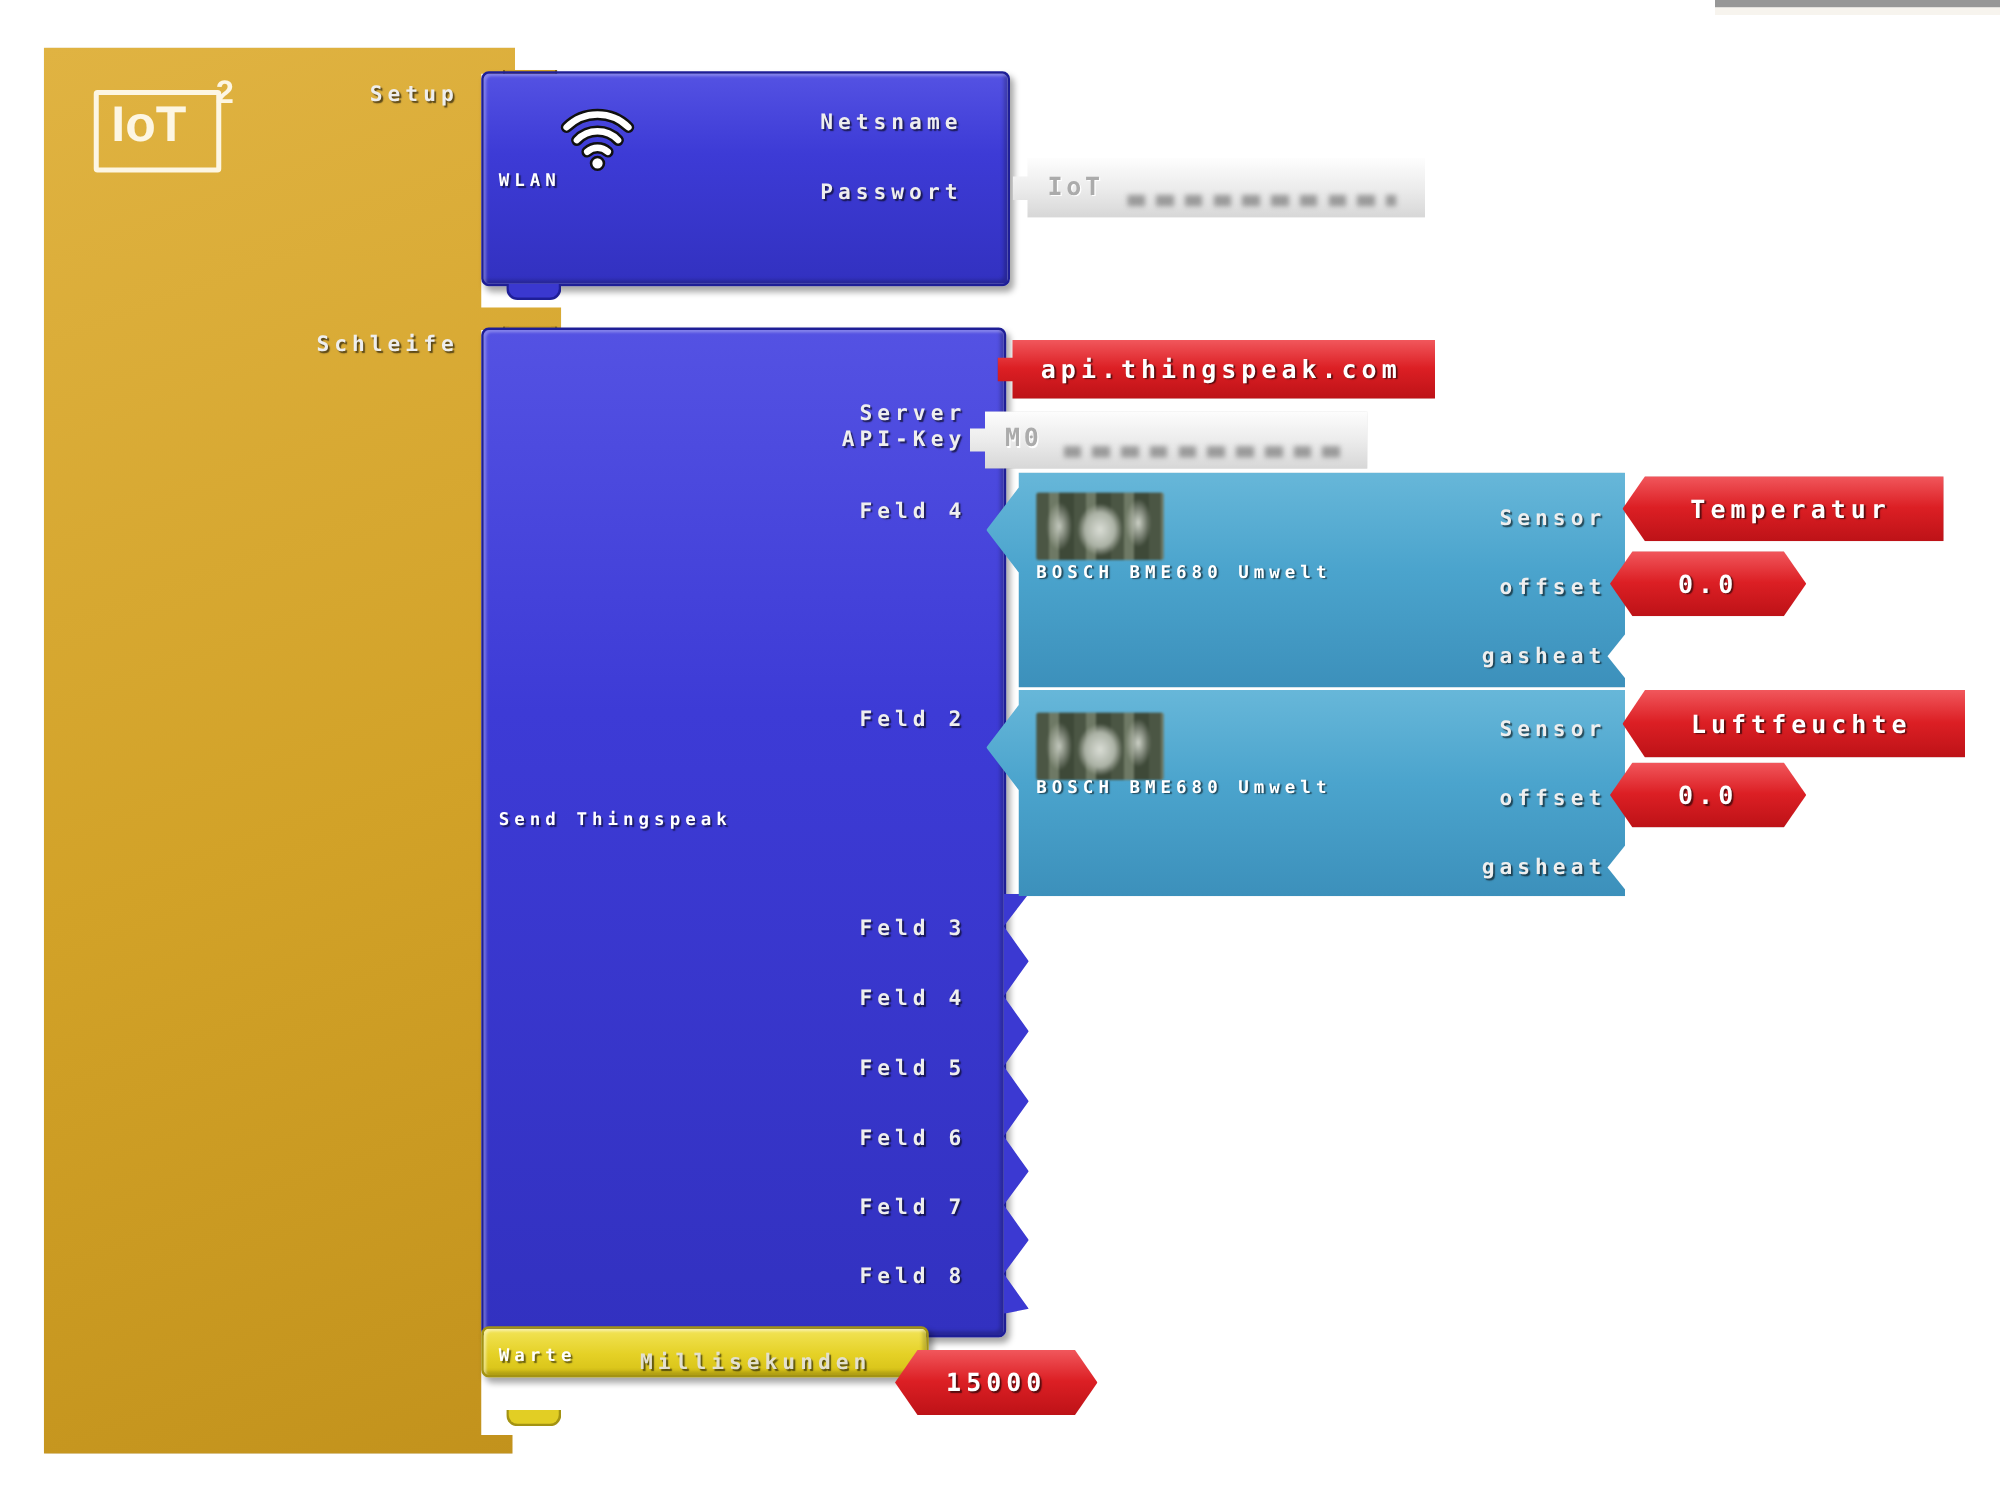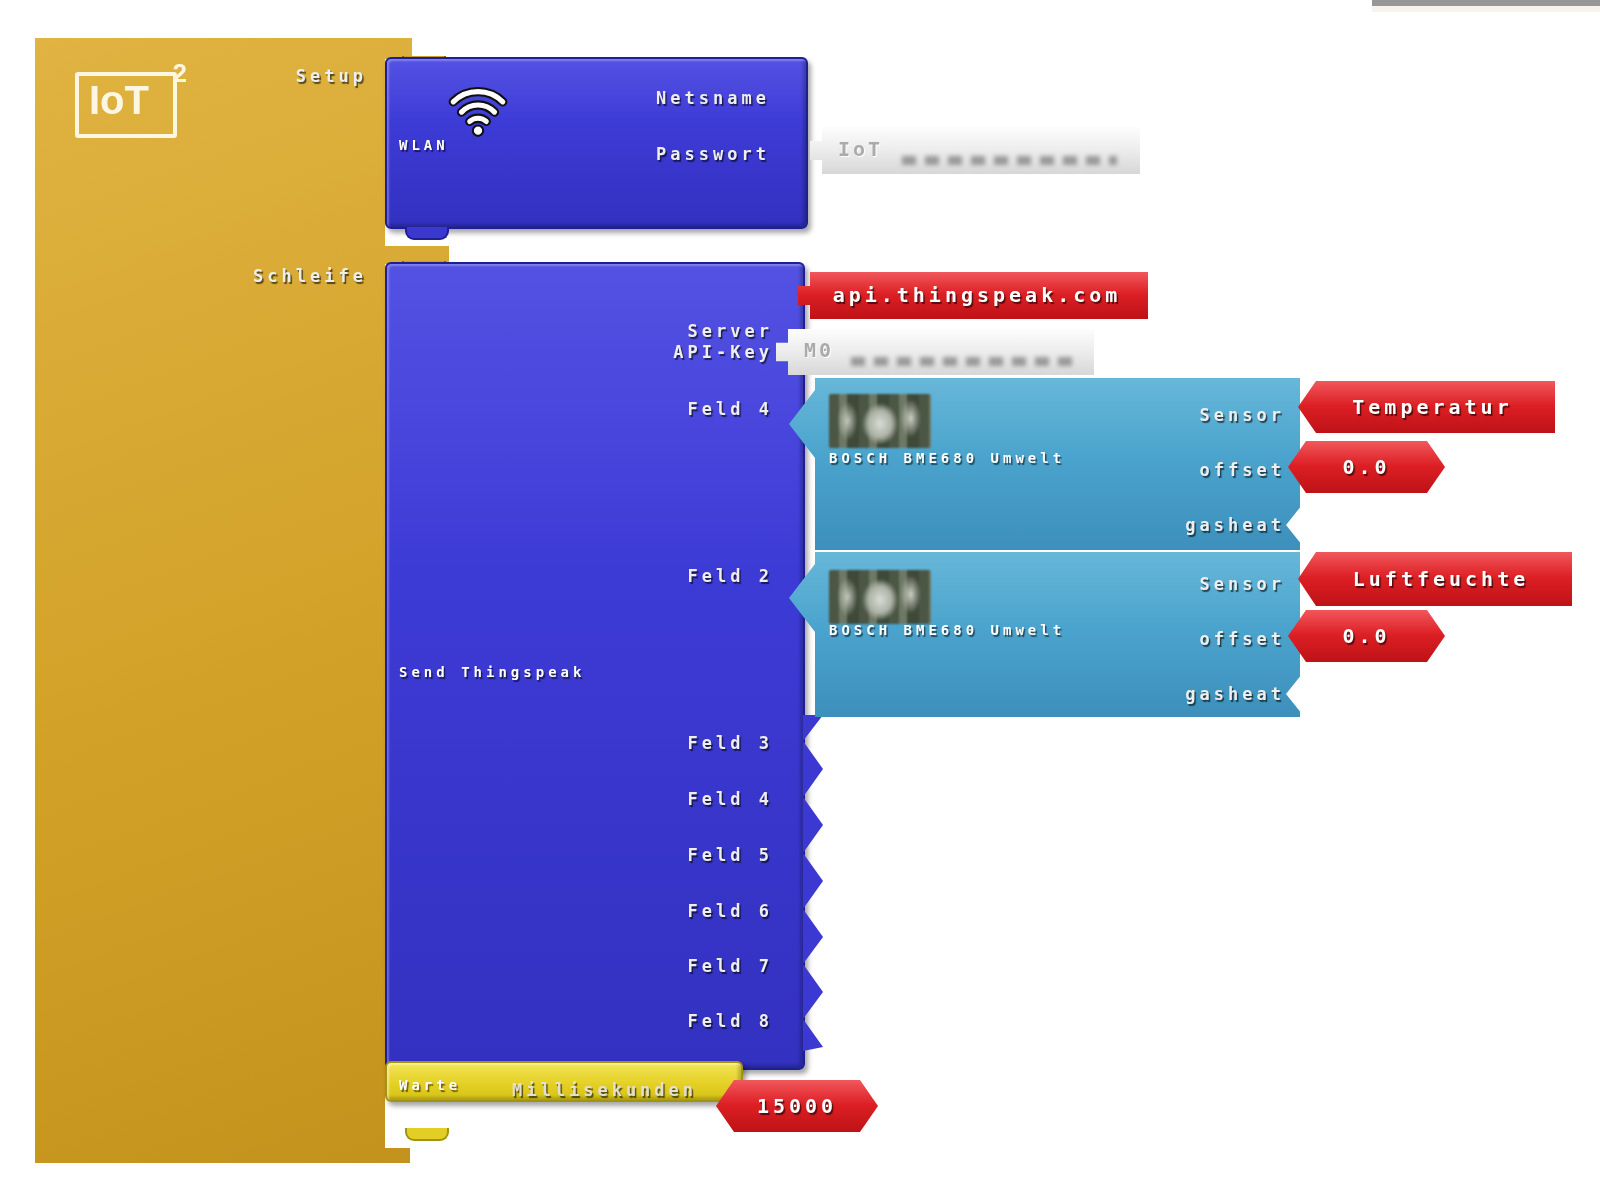--- a/index.html
+++ b/index.html
@@ -112,21 +112,21 @@
   </div>
   <div class="bump b-blue" style="left:405px;top:227px;"></div>
 
 
   <div class="blk greyin tab-left" style="left:810px;top:127px;width:330px;height:47px;">
     <span class="gtext" style="position:absolute;left:28px;top:10px;">IoT</span>
     <span class="redact" style="left:92px;width:215px;"></span>
   </div>
 
   <div class="blk blue" style="left:385px;top:262px;width:420px;height:808px;">
-    <div class="title" style="left:12px;top:400px;text-align:right;">Send Thingspeak</div>
+    <div class="title" style="left:12px;top:384px;text-align:right;">Send Thingspeak</div>
     <div class="label" style="right:30px;top:21px;margin-top:36px;">Server</div>
     <div class="label" style="right:30px;top:78px;">API-Key</div>
     <div class="label" style="right:30px;top:135px;">Feld 4</div>
     <div class="label" style="right:30px;top:302px;">Feld 2</div>
     <div class="label" style="right:30px;top:469px;">Feld 3</div>
     <div class="label" style="right:30px;top:525px;">Feld 4</div>
     <div class="label" style="right:30px;top:581px;">Feld 5</div>
     <div class="label" style="right:30px;top:637px;">Feld 6</div>
     <div class="label" style="right:30px;top:692px;">Feld 7</div>
     <div class="label" style="right:30px;top:747px;">Feld 8</div>

